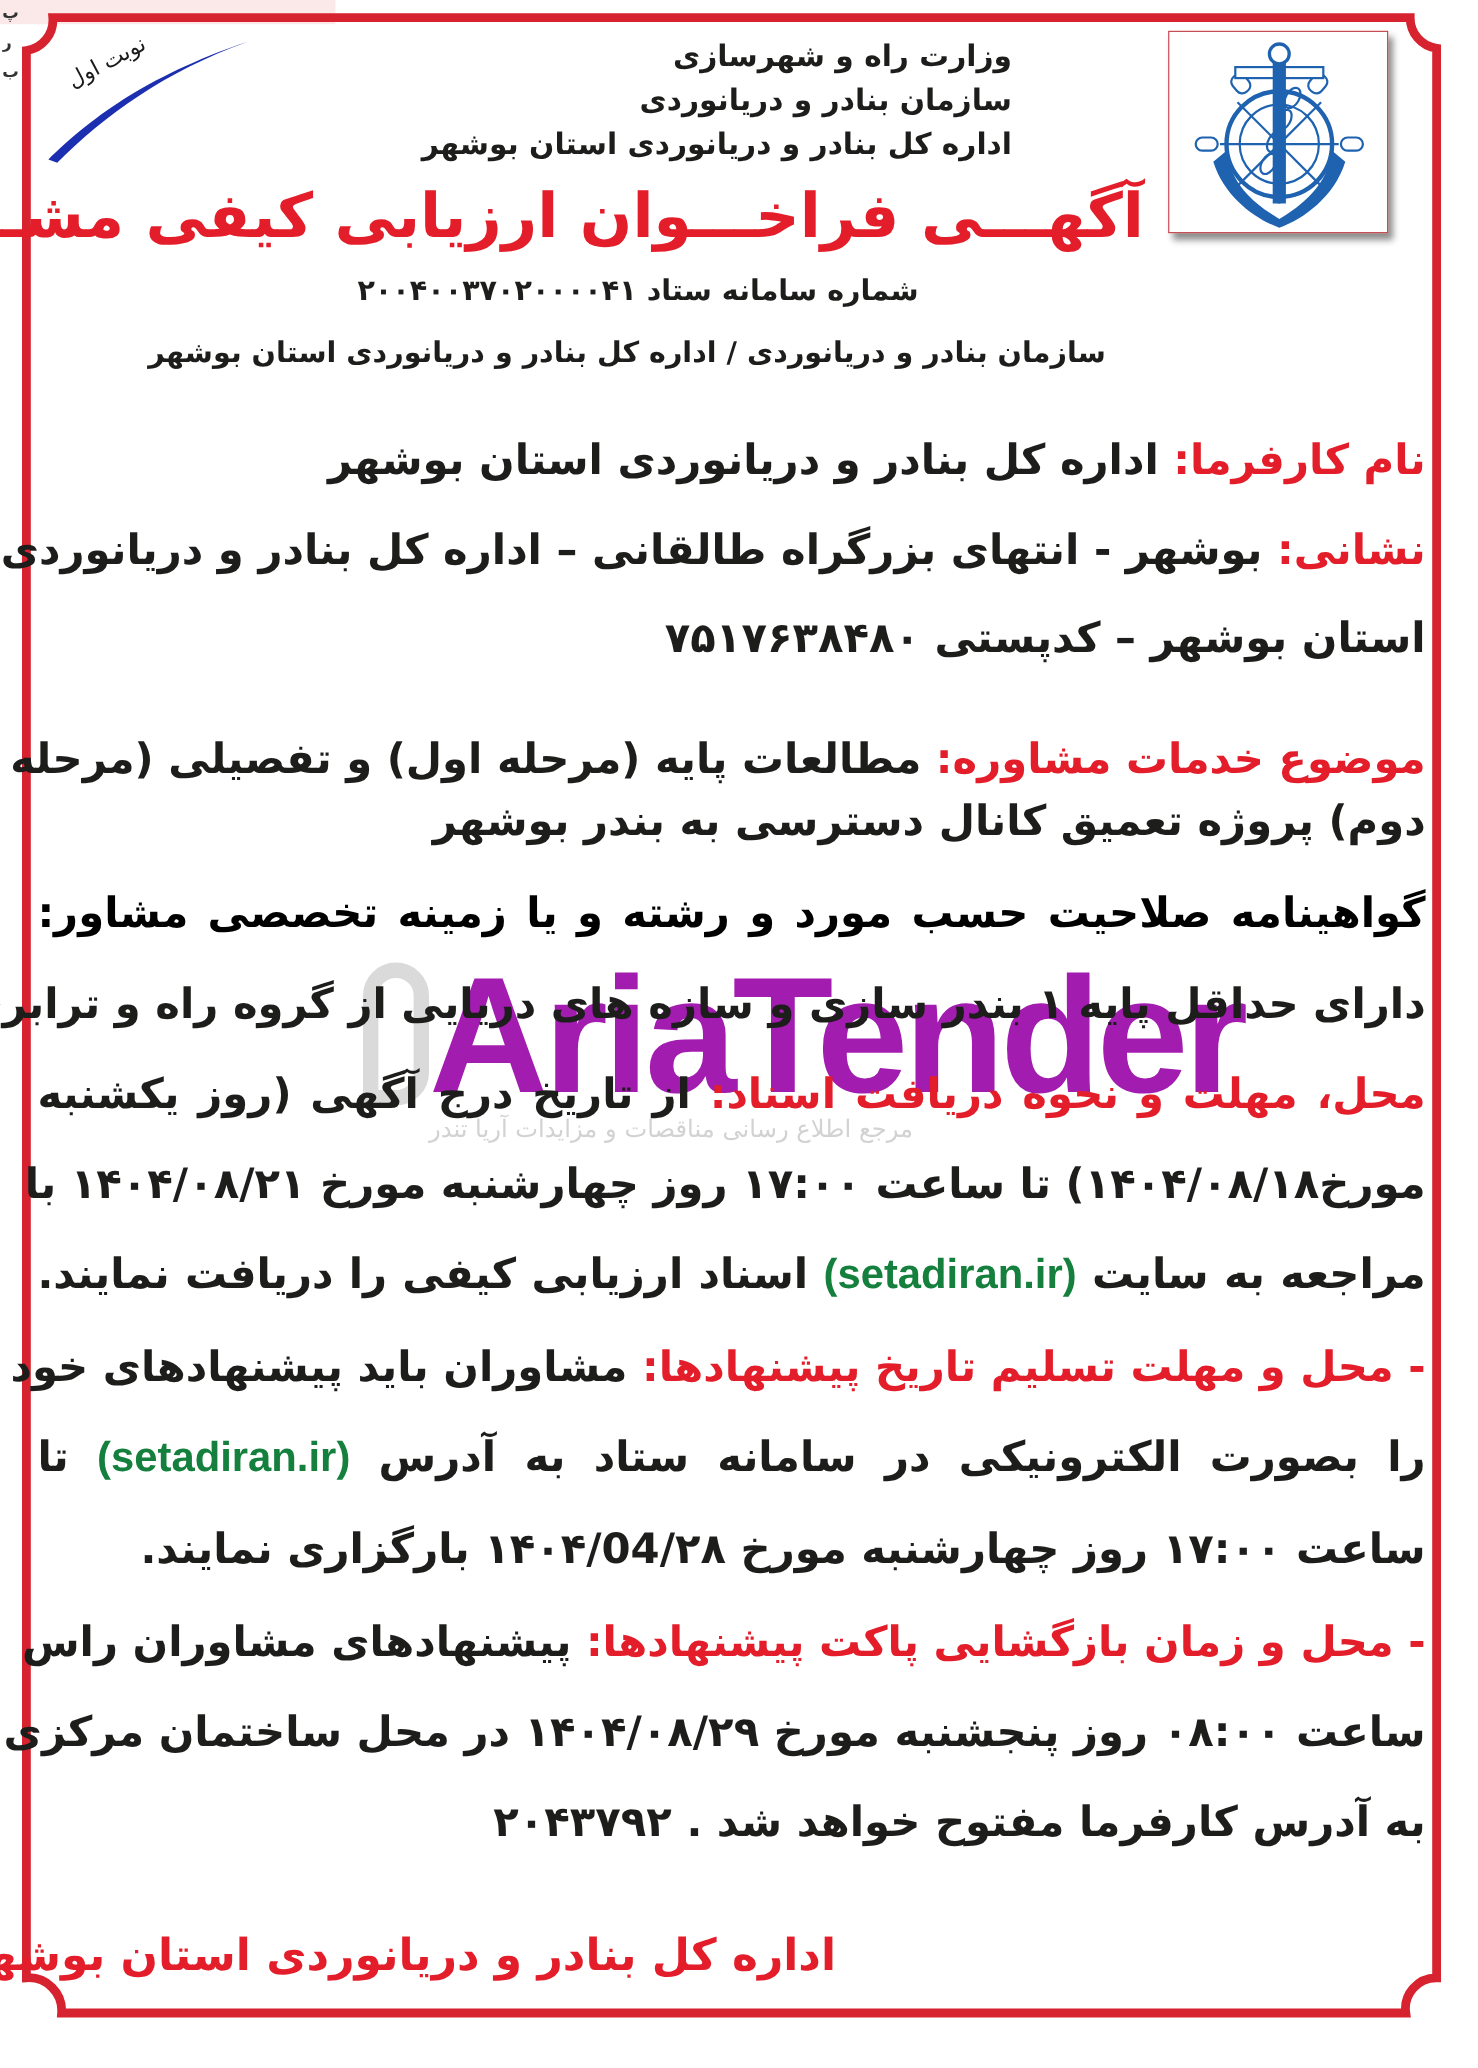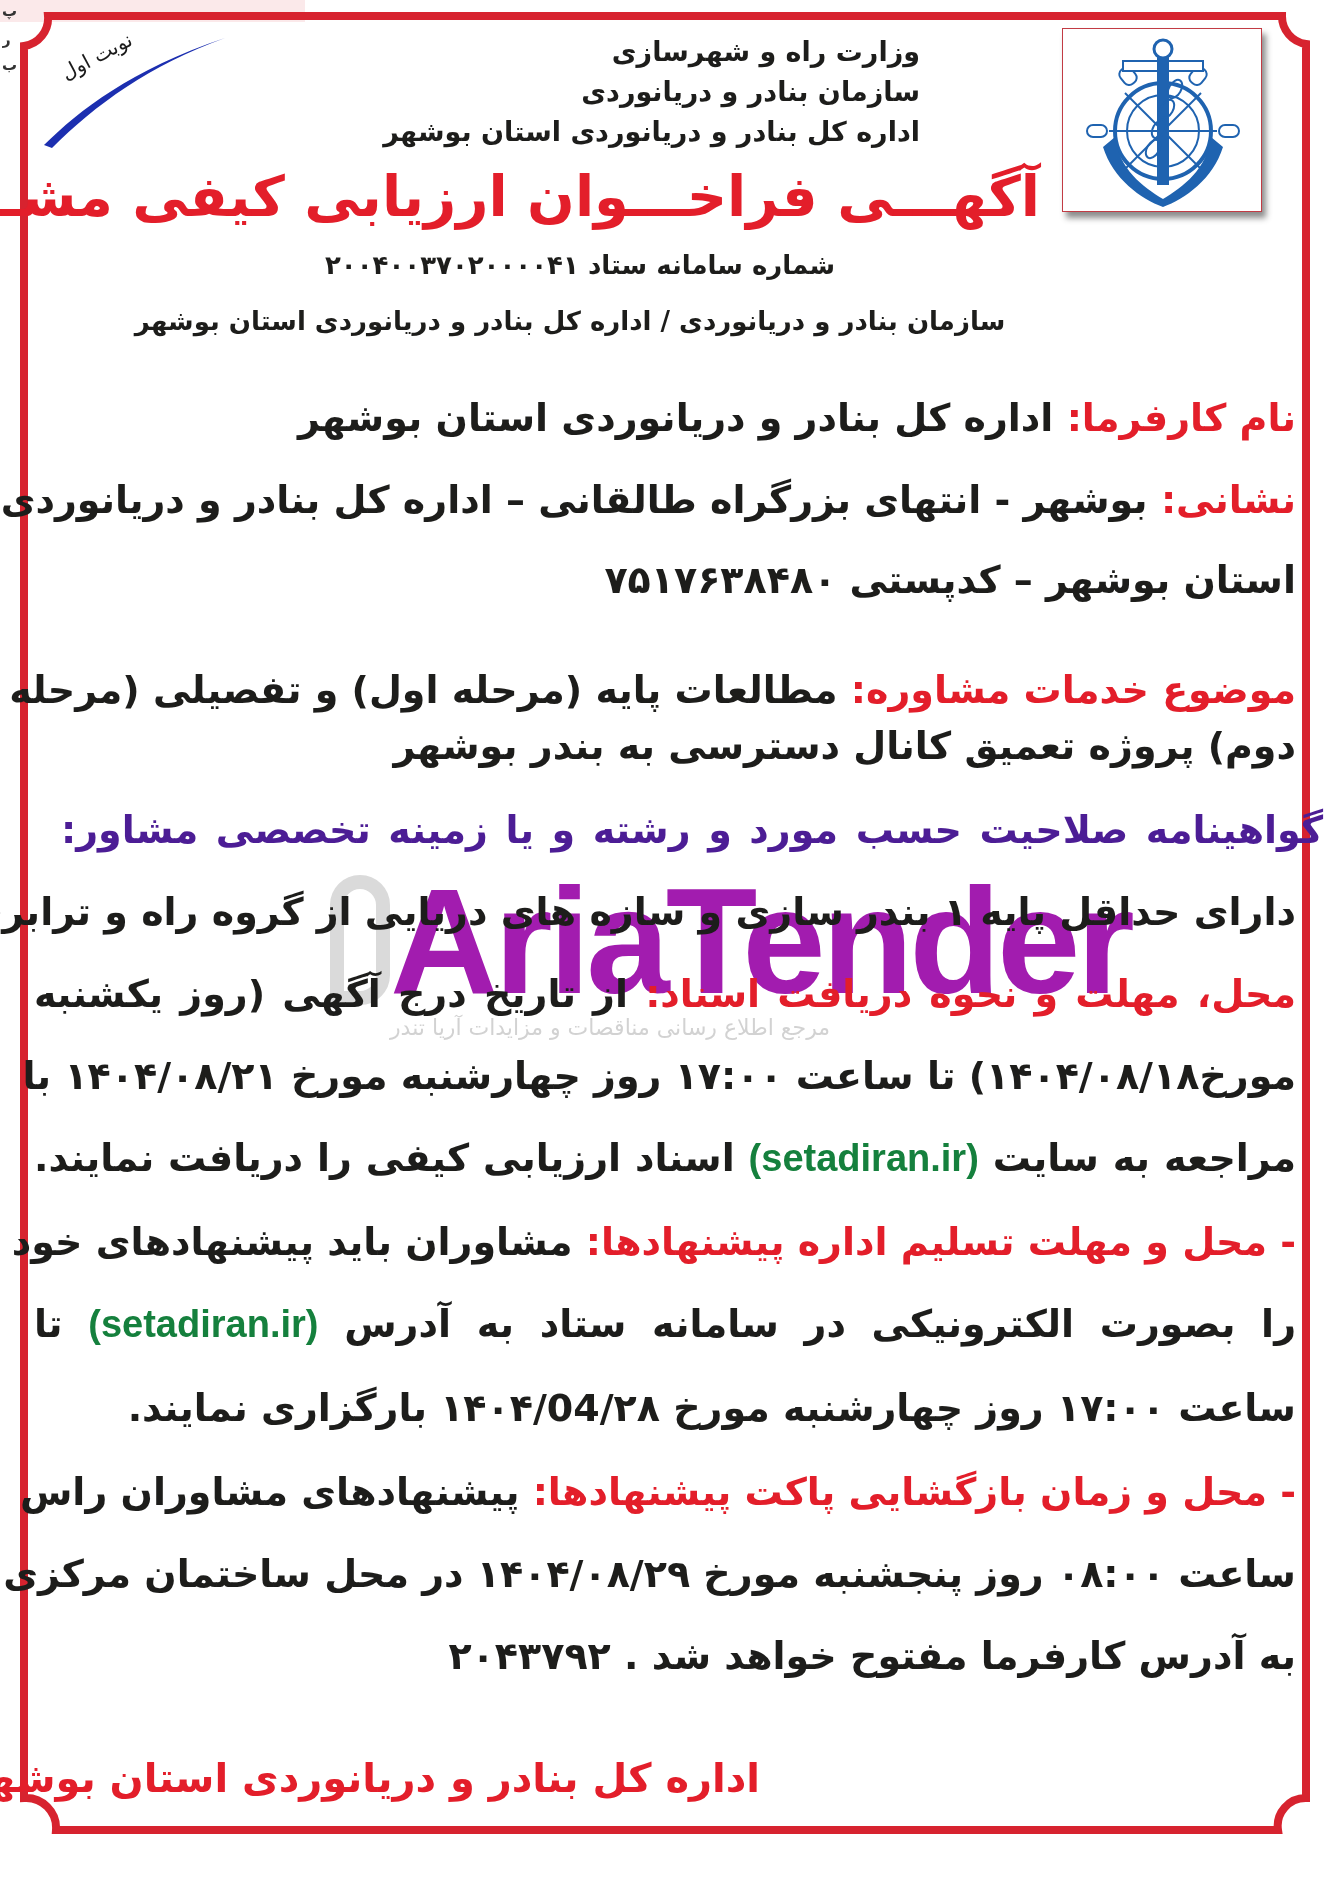--- a/index.html
+++ b/index.html
@@ -136,36 +136,36 @@
   <span>بوشهر - انتهای بزرگراه طالقانی – اداره کل بنادر و دریانوردی</span>
 </div>
 <div class="body-line right" style="top:556px;">استان بوشهر – کدپستی ۷۵۱۷۶۳۸۴۸۰</div>
 
 <div class="body-line" style="top:666px;">
   <span class="lbl">موضوع خدمات مشاوره:</span>
   <span>مطالعات پایه (مرحله اول) و تفصیلی (مرحله</span>
 </div>
 <div class="body-line right" style="top:722px;">دوم) پروژه تعمیق کانال دسترسی به بندر بوشهر</div>
 
-<div class="body-line" style="top:806px; color:#4c1d95;margin-left:27px;">گواهینامه صلاحیت حسب مورد و رشته و یا زمینه تخصصی مشاور:</div>
+<div class="body-line" style="top:806px; color:#000000;">گواهینامه صلاحیت حسب مورد و رشته و یا زمینه تخصصی مشاور:</div>
 <div class="body-line" style="top:888px;">دارای حداقل پایه ۱ بندر سازی و سازه های دریایی از گروه راه و ترابری</div>
 
 <div class="body-line" style="top:970px;">
   <span class="lbl">محل، مهلت و نحوه دریافت اسناد:</span>
   <span>از تاریخ درج آگهی (روز یکشنبه</span>
 </div>
 <div class="body-line" style="top:1052px;">مورخ۱۴۰۴/۰۸/۱۸) تا ساعت ۱۷:۰۰ روز چهارشنبه مورخ ۱۴۰۴/۰۸/۲۱ با</div>
 <div class="body-line" style="top:1134px;">
   <span>مراجعه به سایت</span>
   <span class="url">(setadiran.ir)</span>
   <span>اسناد ارزیابی کیفی را دریافت نمایند.</span>
 </div>
 
 <div class="body-line" style="top:1218px;">
-  <span class="lbl">- محل و مهلت تسلیم اداره پیشنهادها:</span>
+  <span class="lbl">- محل و مهلت تسلیم تاریخ پیشنهادها:</span>
   <span>مشاوران باید پیشنهادهای خود</span>
 </div>
 <div class="body-line" style="top:1300px;">
   <span>را بصورت الکترونیکی در سامانه ستاد به آدرس</span>
   <span class="url">(setadiran.ir)</span>
   <span>تا</span>
 </div>
 <div class="body-line right" style="top:1384px;">ساعت ۱۷:۰۰ روز چهارشنبه مورخ ۱۴۰۴/04/۲۸ بارگزاری نمایند.</div>
 
 <div class="body-line" style="top:1468px;">

